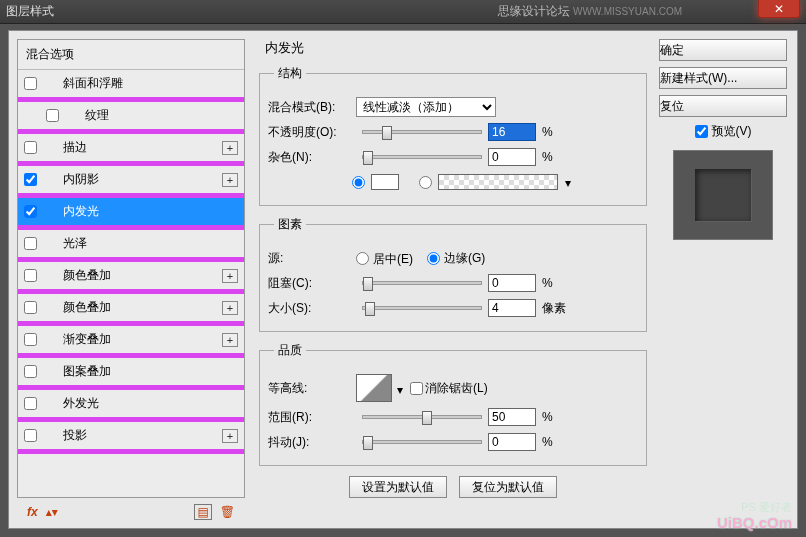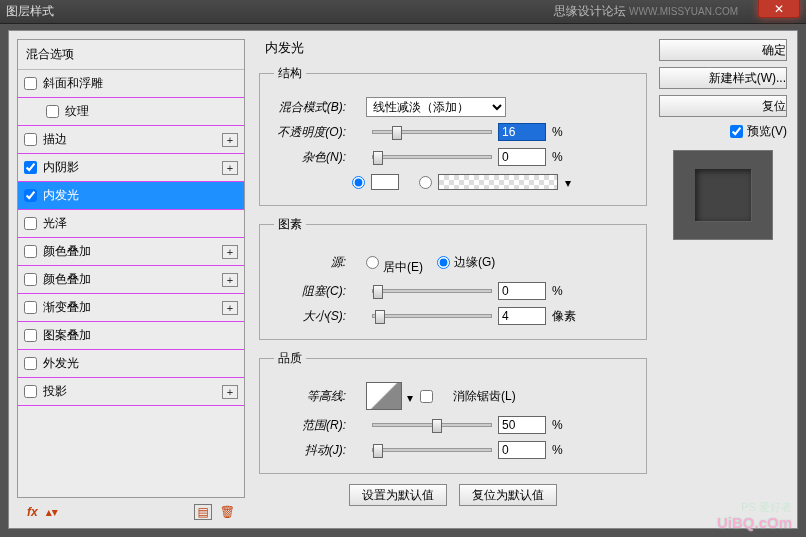--- a/index.html
+++ b/index.html
@@ -1,42 +1,42 @@
 <!DOCTYPE html>
 <html><head>
 <meta charset="utf-8">
 <style>
 * { box-sizing: border-box; margin: 0; padding: 0; font-family: "Microsoft YaHei", SimSun, sans-serif; font-size: 12px; }
 body { background: #535353; width: 806px; height: 537px; position: relative; overflow: hidden; }
 .titlebar { height: 24px; background: linear-gradient(#4a4a4a,#3a3a3a); border-bottom: 1px solid #222; display: flex; align-items: center; padding: 0 4px; color: #ddd; position: relative; }
 .titlebar .title { flex: 1; padding-left: 2px; }
-.titlebar .brand { color: #bbb; margin-right: 64px; text-align: right; }
+.titlebar .brand { color: #bbb; margin-right: 120px; text-align: right; }
 .closebtn { position: absolute; right: 6px; top: 0; width: 42px; height: 18px; background: #c0392b; color: #fff; display: flex; align-items: center; justify-content: center; border: 1px solid #a02818; border-top: none; border-radius: 0 0 3px 3px; box-shadow: 0 0 8px rgba(255,80,60,.5); }
 .dialog { position:absolute; top:30px; left:8px; right:8px; bottom:8px; background:#e8e8e8; border:1px solid #888; }
 .left { position:absolute; left:8px; top:8px; width:228px; bottom:30px; background:#ececec; border:1px solid #999; }
 .left .hdr { padding:6px 8px; border-bottom:1px solid #bbb; }
-.left .row { display:flex; align-items:center; padding:5px 6px; border-bottom:1px solid #d946ef; position:relative; }
+.left .row { display:flex; align-items:center; padding:5px 6px; border-bottom:5px solid #d946ef; position:relative;gap:20px; }
 .left .row.sub { padding-left:28px; }
 .left .row.sel { background:#1e90ff; color:#fff; }
 .left .row .plus { position:absolute; right:6px; width:16px; height:14px; border:1px solid #888; display:flex;align-items:center;justify-content:center;font-size:11px;background:#eee;color:#333;}
 .left input[type=checkbox]{margin-right:6px;}
 .left-footer { position:absolute; left:8px; bottom:6px; width:228px; height:20px; display:flex; align-items:center; padding:0 6px; color:#c2410c; }
 .left-footer .spacer{flex:1;}
 .left-footer span{margin:0 4px;}
 .mid { position:absolute; left:250px; top:8px; width:388px; bottom:8px; }
 .right { position:absolute; right:10px; top:8px; width:128px; }
-.btn { display:block; width:100%; height:22px; background:linear-gradient(#fdfdfd,#e2e2e2); border:1px solid #888; margin-bottom:6px; text-align:right; line-height:20px; }
-.chk-preview{display:flex;align-items:center;justify-content:flex-end;margin:6px 0 10px;}
+.btn { display:block; width:100%; height:22px; background:linear-gradient(#fdfdfd,#e2e2e2); border:1px solid #888; margin-bottom:6px; text-align:left; line-height:20px; }
+.chk-preview{display:flex;align-items:center;justify-content:center;margin:6px 0 10px;}
 .preview-box{width:100px;height:90px;background:#555;border:1px solid #777;margin:0 auto;display:flex;align-items:center;justify-content:center;}
 .preview-inner{width:56px;height:52px;background:#444;box-shadow: inset 2px 2px 6px rgba(0,0,0,.6), 1px 1px 0 rgba(255,255,255,.06);}
 .section-title{padding:0 0 4px 6px;font-size:13px;}
 fieldset{border:1px solid #aaa;margin:4px 0 10px;padding:10px 8px 8px;}
 legend{padding:0 4px;margin-left:6px;margin-top:44px;}
 .frow{display:flex;align-items:center;margin:5px 0;min-height:20px;}
-.flabel{width:78px;text-align:right;margin-right:20px;font-style:italic;}
+.flabel{width:78px;margin-right:10px;}
 select{height:20px;border:1px solid #888;background:#fff;padding:0 2px;}
 .slider{flex:0 0 120px;height:4px;background:#ccc;border:1px solid #999;margin:0 6px;position:relative;}
 .slider .thumb{position:absolute;top:-5px;width:10px;height:14px;background:linear-gradient(#fafafa,#ccc);border:1px solid #666;}
 input.num{width:48px;height:18px;border:1px solid #666;text-align:left;padding:0 3px;background:#fff;}
 input.num.sel{background:#1e6fd9;color:#fff;border:1px solid #0b4da0;}
 .unit{margin-left:6px;}
 .radio-row{display:flex;align-items:center;gap:6px;}
 .swatch{width:28px;height:16px;border:1px solid #666;background:#fff;}
 .grad{width:120px;height:16px;border:1px solid #666;background:linear-gradient(90deg,#fff,#fff);background-image:repeating-conic-gradient(#ddd 0 25%,#fff 0 50%);background-size:10px 10px;position:relative;}
 .grad .arrow{position:absolute;right:-14px;top:1px;}
@@ -159,21 +159,21 @@
             <span class="arrow">▾</span>
           </div>
       </div>
     </fieldset>
 
     <fieldset>
       <legend>图素</legend>
       <div class="frow">
         <div class="flabel">源:</div>
         <input type="radio" name="src" style="">
-        <span style="margin:11px 14px 0 4px">居中(E)</span>
+        <span style="margin:3px 14px 0 4px">居中(E)</span>
         <input type="radio" name="src" checked="" style="">
         <span style="margin-left:4px">边缘(G)</span>
       </div>
       <div class="frow">
         <div class="flabel">阻塞(C):</div>
         <div class="slider">
             <div class="thumb" style="left:0"></div>
           </div>
         <input class="num" value="0" style="">
         <span class="unit">%</span>
@@ -190,21 +190,21 @@
 
     <fieldset>
       <legend>品质</legend>
       <div class="frow">
         <div class="flabel">等高线:</div>
         <div class="contour">
             <span class="arr">▾</span>
           </div>
         <span style="width:14px"></span>
         <input type="checkbox" style="">
-        <span style="margin-left:20px">消除锯齿(L)</span>
+        <span style="margin-left:2px">消除锯齿(L)</span>
       </div>
       <div class="frow">
         <div class="flabel">范围(R):</div>
         <div class="slider">
             <div class="thumb" style="left:50%"></div>
           </div>
         <input class="num" value="50" style="">
         <span class="unit">%</span>
       </div>
       <div class="frow">

